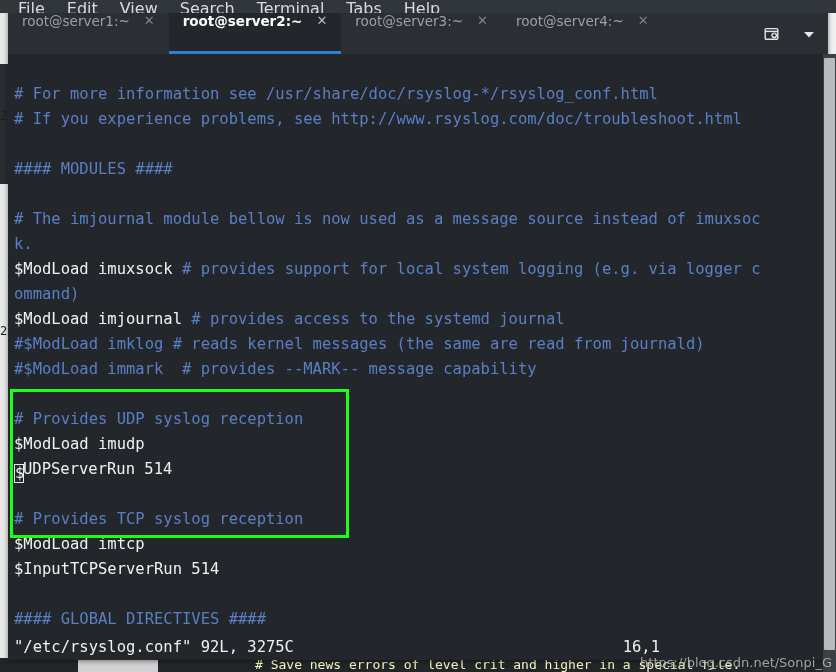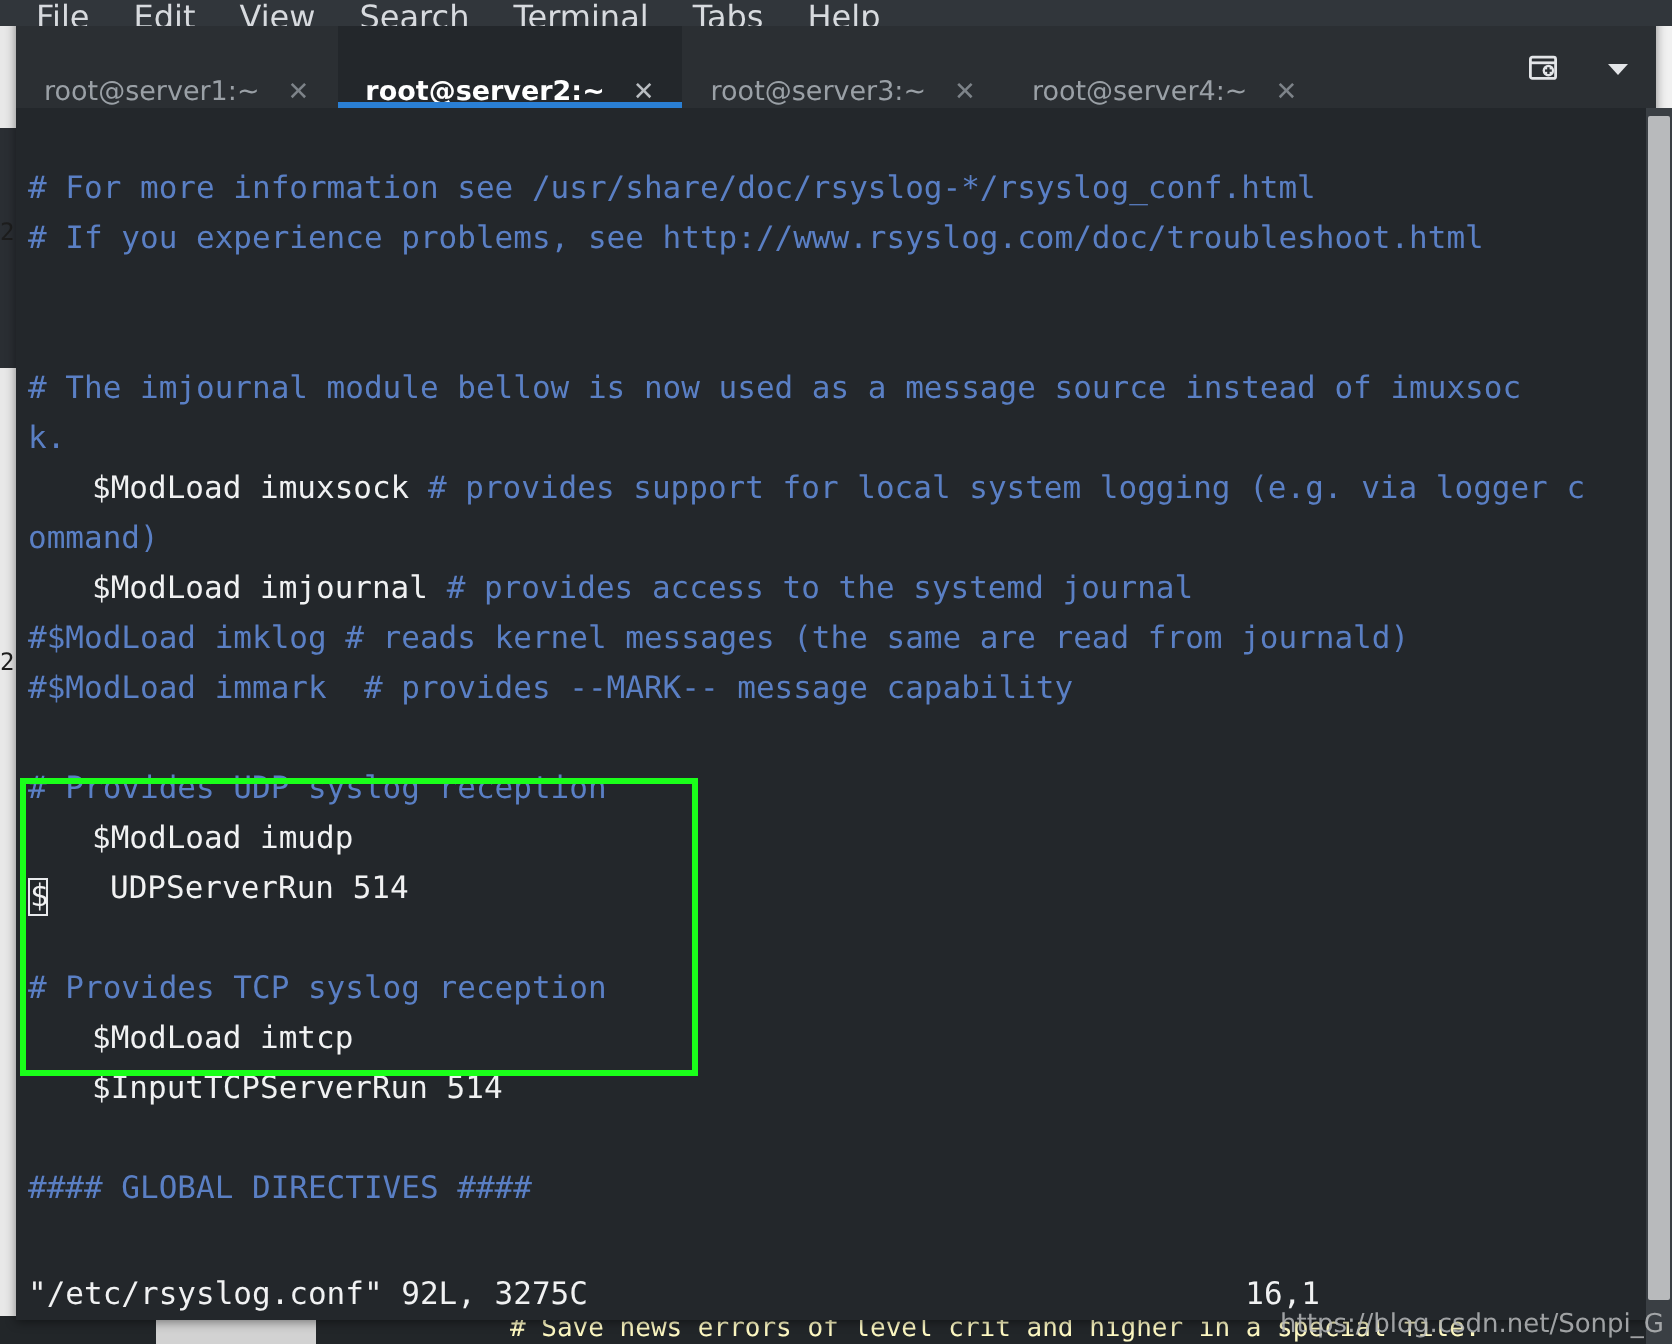--- a/index.html
+++ b/index.html
@@ -132,21 +132,21 @@
     height: 41px;
     background: #2b2f33;
     display: flex;
     align-items: stretch;
     flex: 0 0 auto;
     margin-top: 13px;
     position: relative;
   }
   .tab {
     display: flex;
-    align-items: flex-end;
+    align-items: flex-start;
     justify-content: center;
     min-width: 132px;
     padding: 0 14px;
     color: #9aa0a6;
     font-family: "DejaVu Sans", sans-serif;
     font-size: 13.5px;
     position: relative;
     box-sizing: border-box;
   }
   .tab.active {
@@ -194,21 +194,21 @@
   }
   .row {
     height: 25px;
     line-height: 25px;
     white-space: pre;
     font-family: "DejaVu Sans Mono", monospace;
     font-size: 15.5px;
     letter-spacing: 0px;
   }
   .c-comment { color: #5a7fc4; }
-  .c-code    { color: #f0f1f2; margin-left: 32px; }
+  .c-code    { color: #f0f1f2; }
 
   
   #green-box {
     position: absolute;
     left: 2px;
     top: 335px;
     width: 339px;
     height: 149px;
     border: 3px solid #1aff1a;
     box-sizing: border-box;
@@ -368,20 +368,21 @@
       </span>
     </div>
   </div>
 
   <div id="term-body">
 
     <div class="row">&nbsp;</div>
     <div class="row c-comment"># For more information see /usr/share/doc/rsyslog-*/rsyslog_conf.html</div>
     <div class="row c-comment"># If you experience problems, see http://www.rsyslog.com/doc/troubleshoot.html</div>
     <div class="row">&nbsp;</div>
+    <div class="row c-comment">#### MODULES ####</div>
     <div class="row">&nbsp;</div>
     <div class="row c-comment"># The imjournal module bellow is now used as a message source instead of imuxsoc</div>
     <div class="row c-comment">k.</div>
 
     <div class="row"><span class="c-code">$ModLoad imuxsock </span><span class="c-comment"># provides support for local system logging (e.g. via logger c</span></div>
 
     <div class="row c-comment">ommand)</div>
 
     <div class="row"><span class="c-code">$ModLoad imjournal </span><span class="c-comment"># provides access to the systemd journal</span></div>
 

